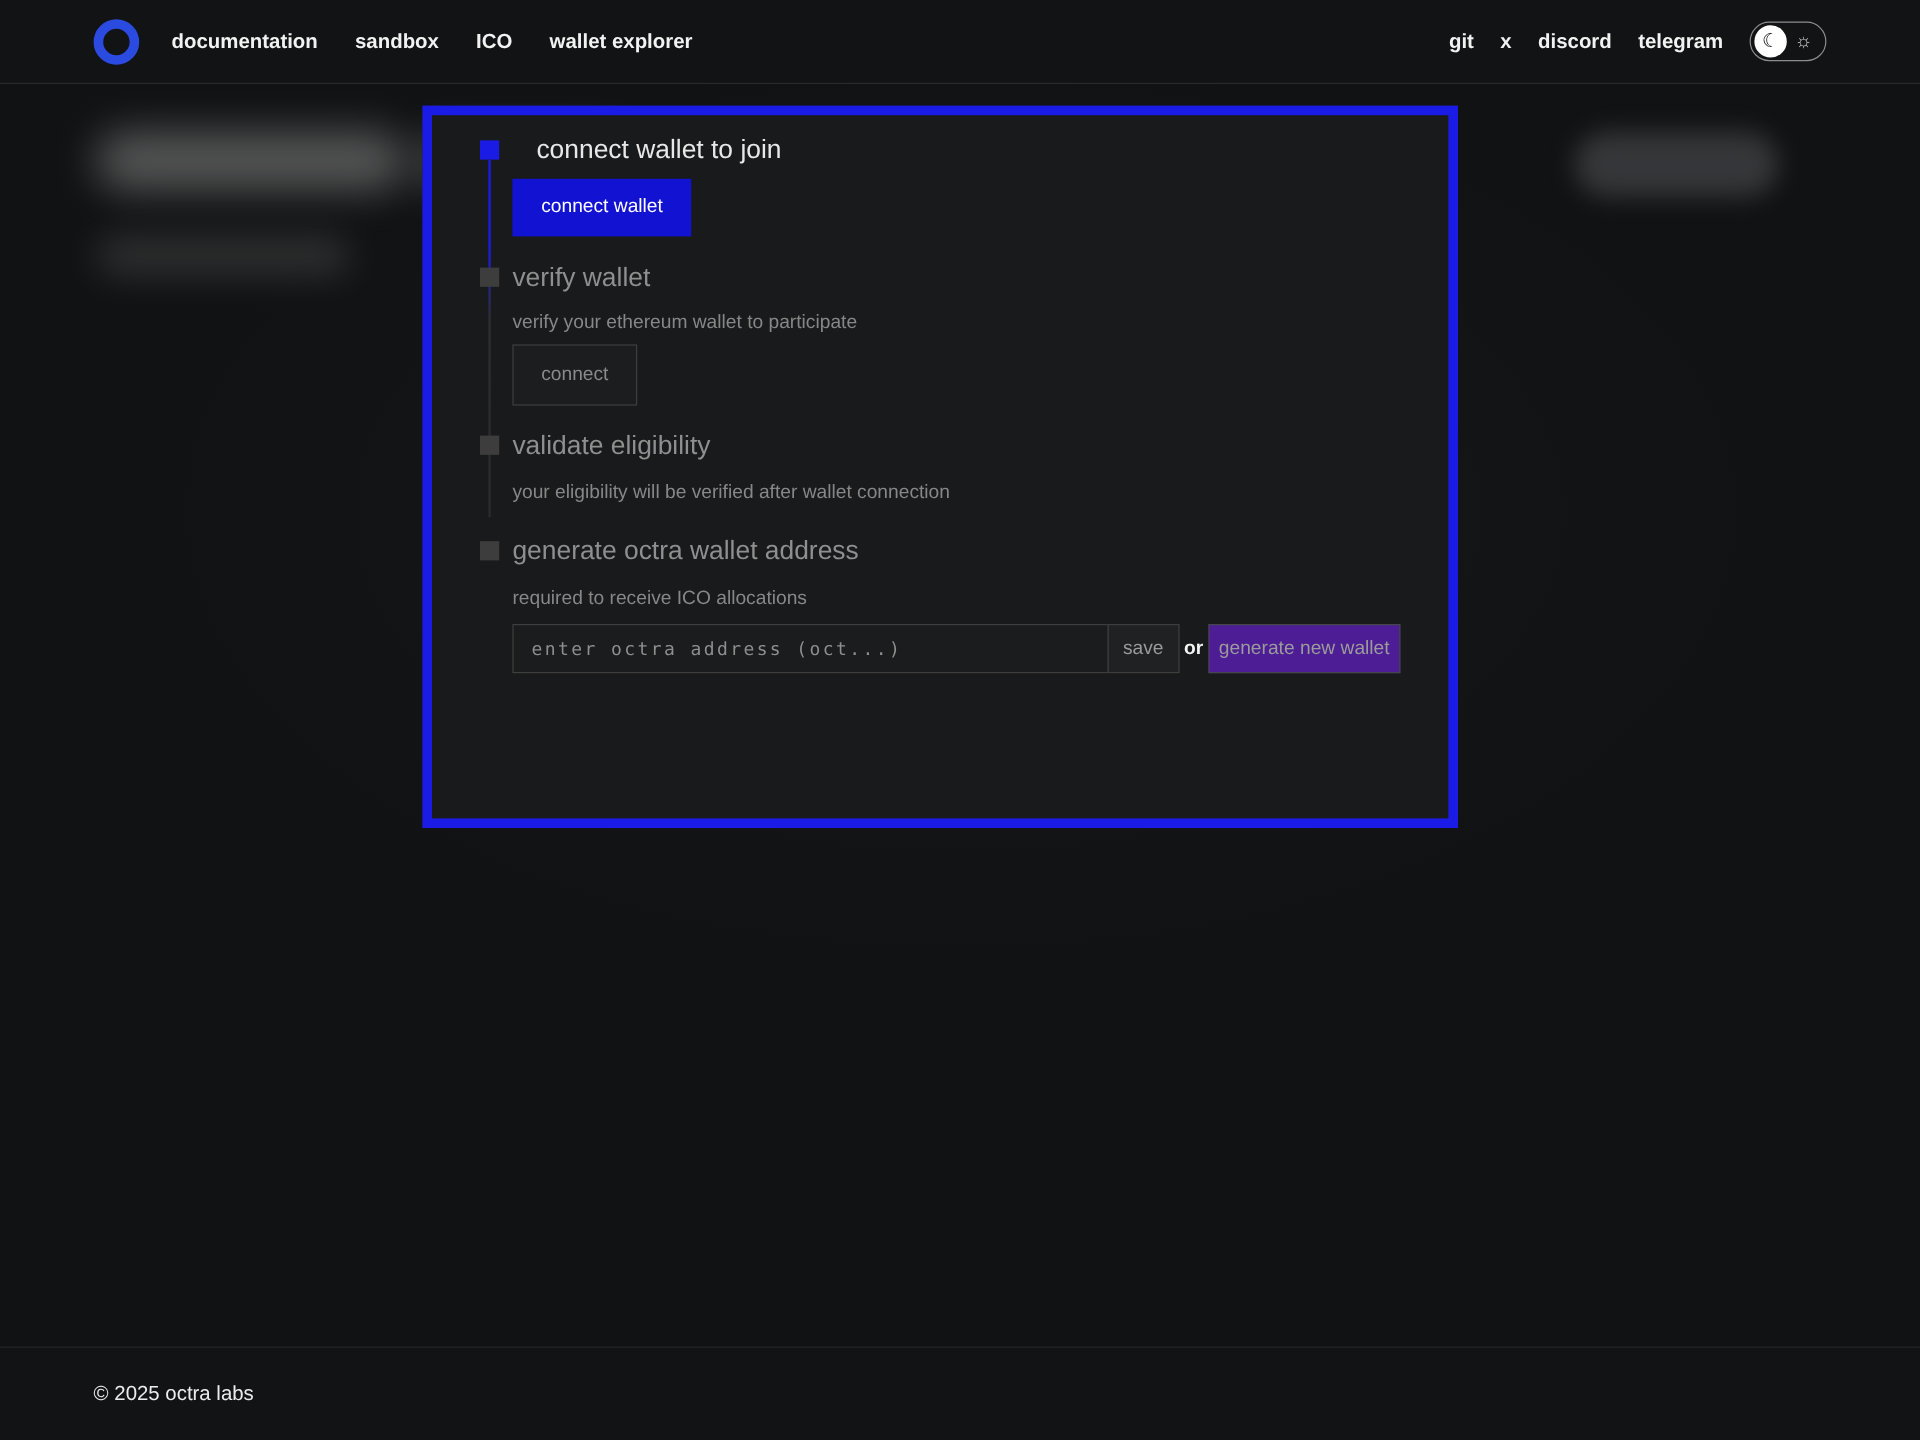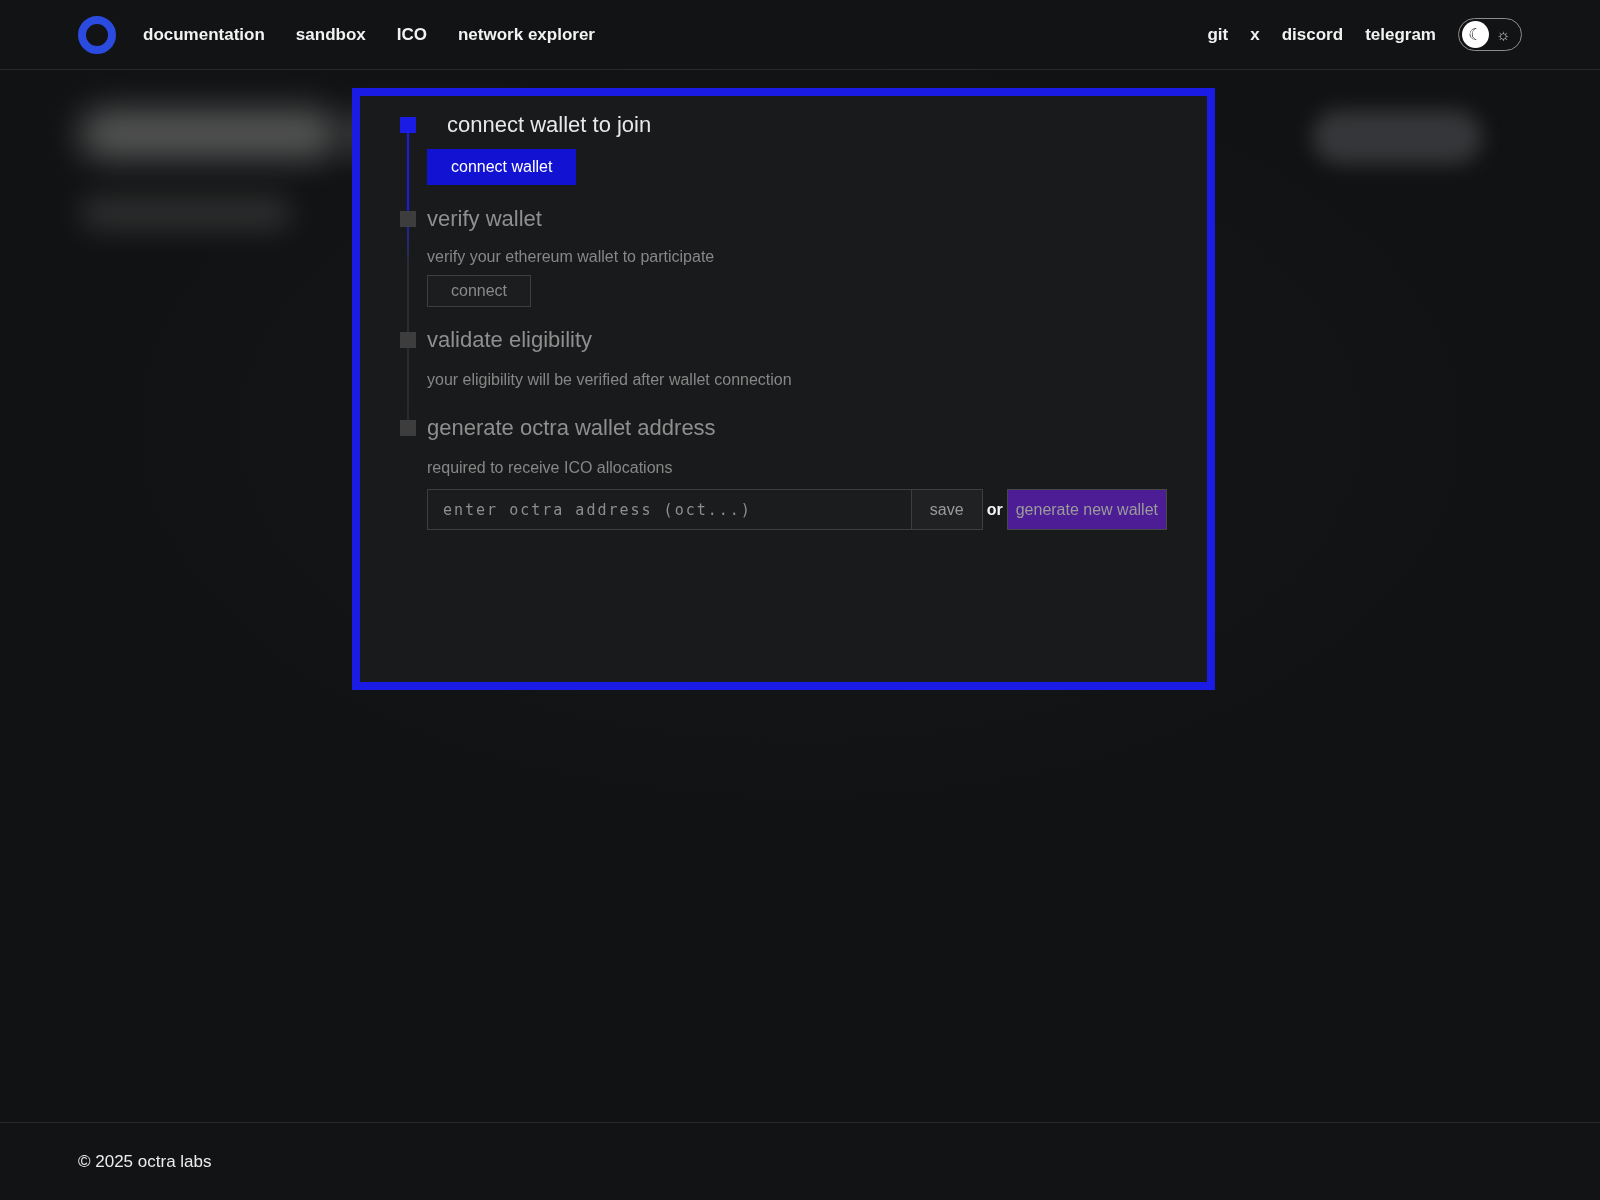--- a/index.html
+++ b/index.html
@@ -152,28 +152,28 @@
     font-size: 16px;
     cursor: pointer;
     display: inline-flex;
     align-items: center;
     justify-content: center;
   }
   .btn-primary {
     background: #1212d2;
     color: #ffffff;
     border: none;
-    height: 36px;
+    height: 48px;
     padding: 0 24px;
   }
   .btn-secondary {
     background: #1c1d1e;
     color: #8a8a8a;
     border: 1px solid #3e3e3e;
-    height: 32px;
+    height: 51px;
     padding: 0 23px;
   }
 
   .address-row {
     display: flex;
     align-items: stretch;
     height: 41px;
   }
   .address-input {
     flex: 1;
@@ -182,21 +182,21 @@
     border: 1px solid #3e3e3e;
     color: #a5a5a5;
     font-family: "DejaVu Sans Mono", monospace;
     font-size: 15px;
     letter-spacing: 2px;
     padding: 0 15px;
     outline: none;
   }
   .address-input::placeholder { color: #8e8e8e; }
   .save-btn {
-    width: 72px;
+    width: 60px;
     margin-left: -1px;
     background: #202122;
     border: 1px solid #3e3e3e;
     color: #9a9a9a;
   }
   .or-label {
     align-self: center;
     margin: 0 4px;
     font-size: 16px;
     font-weight: 700;
@@ -224,21 +224,21 @@
 </head>
 <body>
 
 <header class="topnav">
   <div class="logo-ring"></div>
 
   <nav class="nav-links">
     <a class="nav-link">documentation</a>
     <a class="nav-link">sandbox</a>
     <a class="nav-link">ICO</a>
-    <a class="nav-link">network explorer</a>
+    <a class="nav-link">wallet explorer</a>
   </nav>
 
   <div class="nav-spacer"></div>
 
   <nav class="nav-links right">
     <a class="nav-link">git</a>
     <a class="nav-link">x</a>
     <a class="nav-link">discord</a>
     <a class="nav-link">telegram</a>
   </nav>

